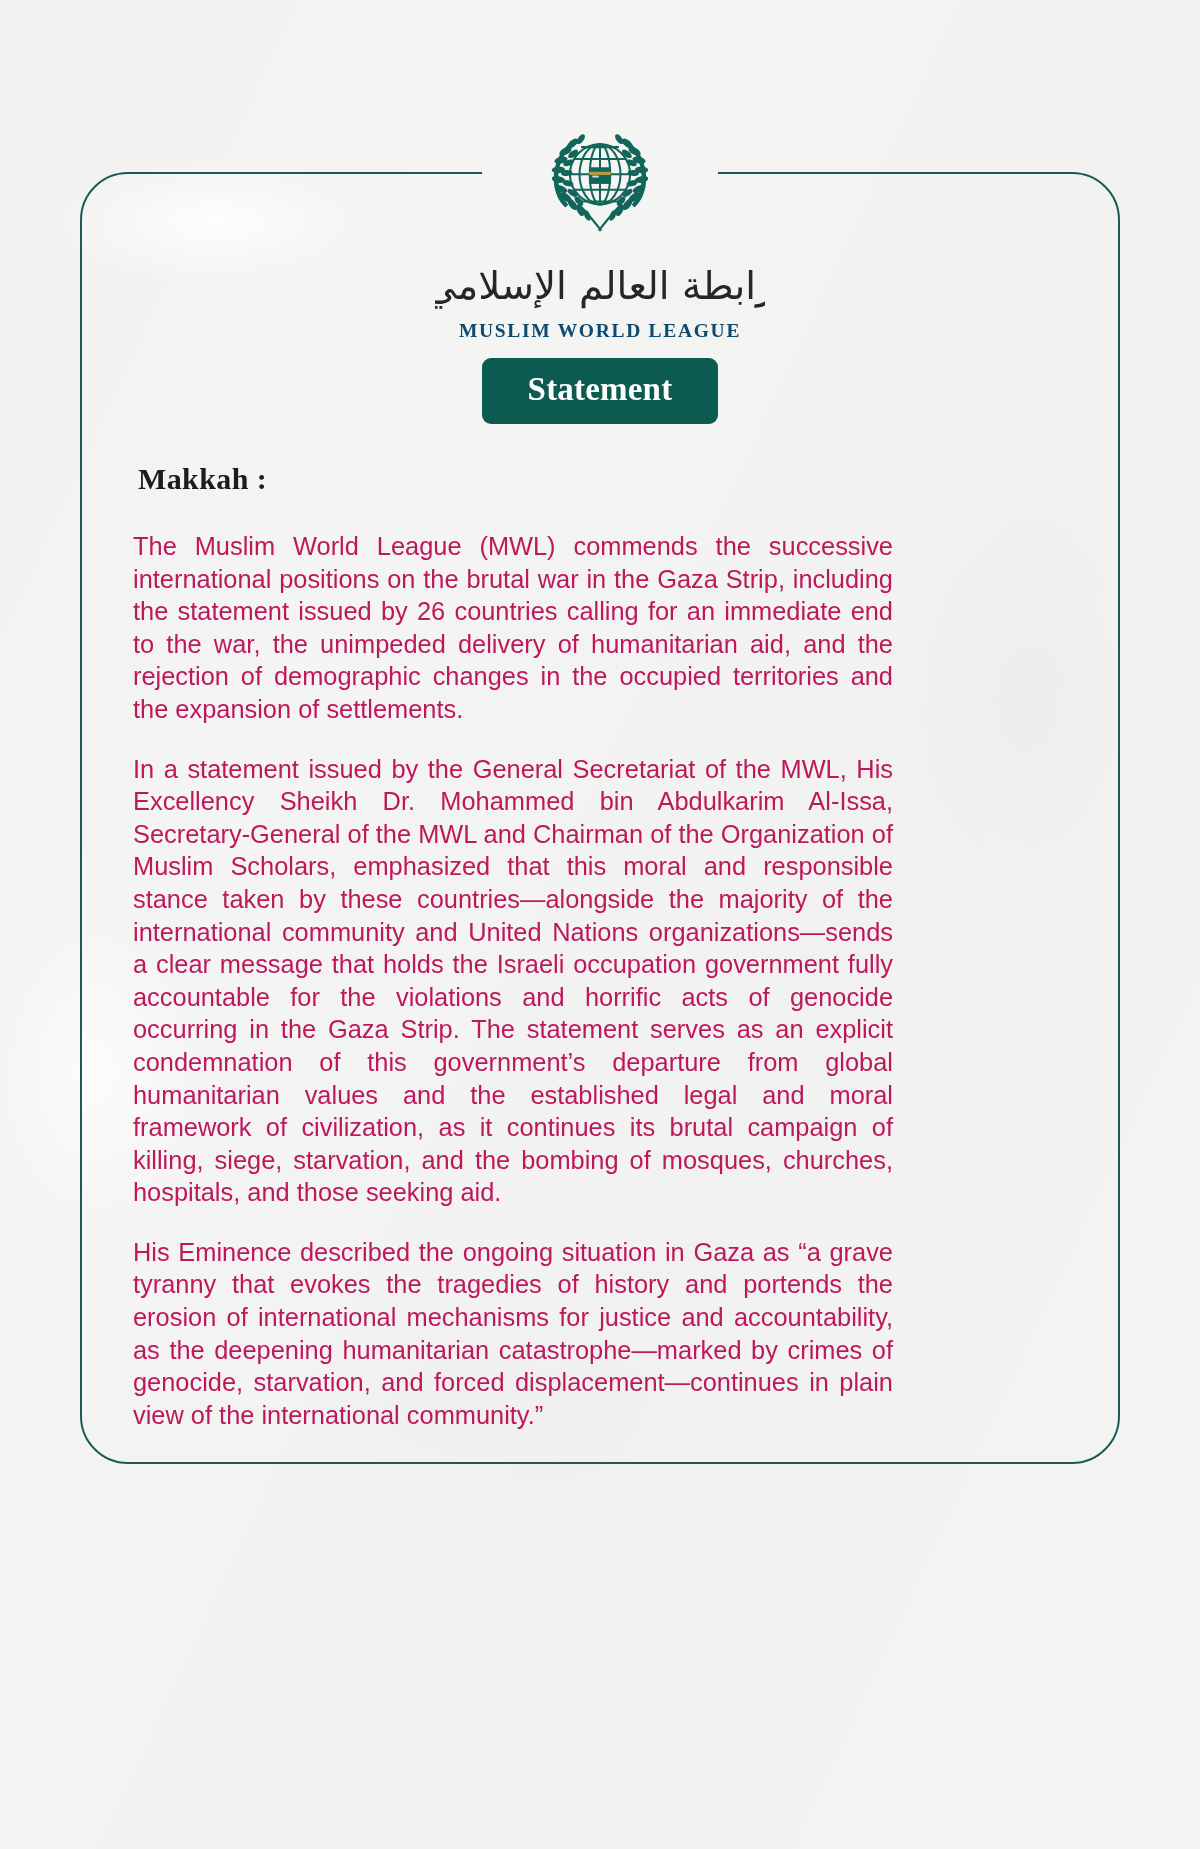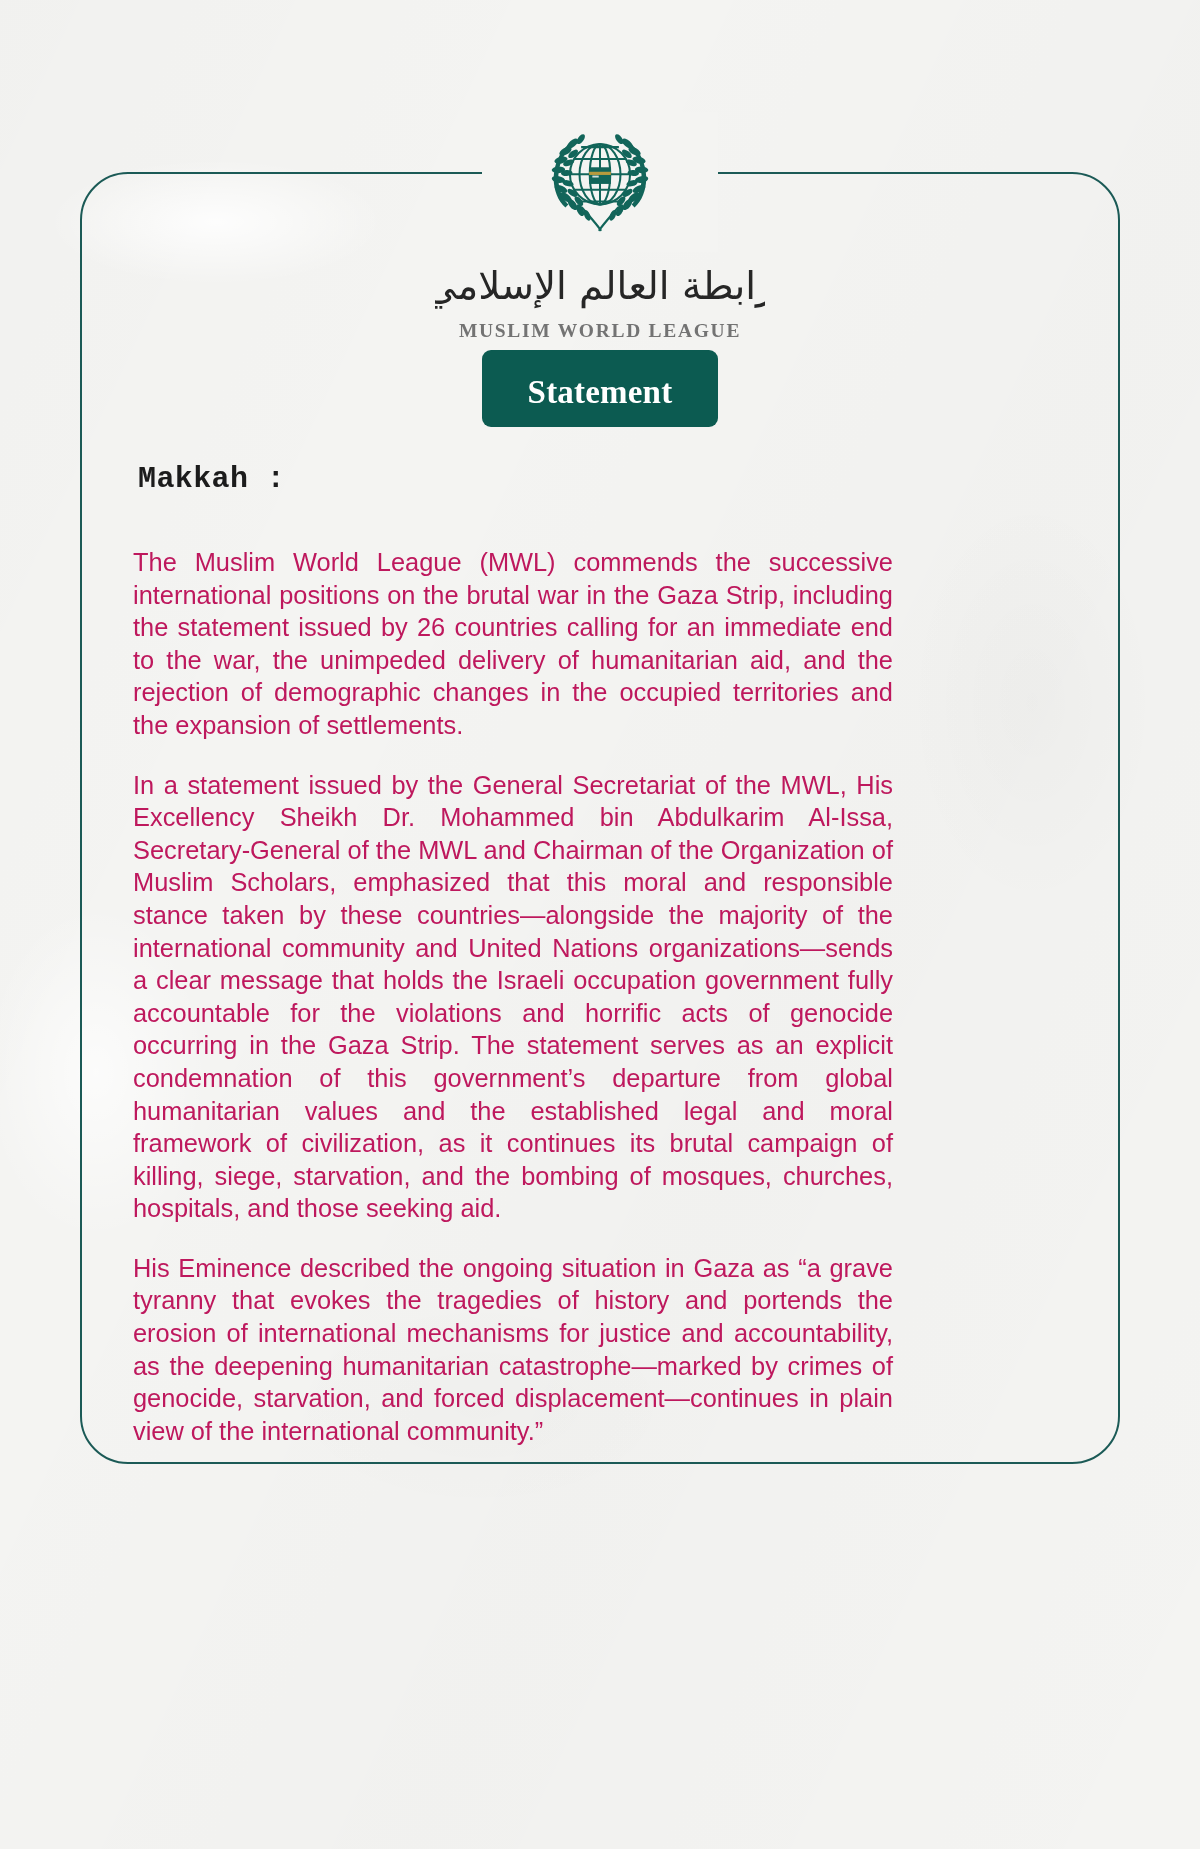--- a/index.html
+++ b/index.html
@@ -78,52 +78,52 @@
     height: 62px;
     display: block;
   }
 
   .latin-title {
     margin-top: 2px;
     font-family: "Liberation Serif", serif;
     font-weight: 700;
     font-size: 19.5px;
     letter-spacing: 1.7px;
-    color: #737373;
+    color: #0c4a6e;
     text-align: center;
   }
 
   .badge {
-    margin-top: 8px;
+    margin-top: 16px;
     background: #0c5b51;
     color: #ffffff;
     font-family: "Liberation Serif", serif;
     font-weight: 700;
     font-size: 33px;
     line-height: 1;
-    padding: 26px 46px 18px 46px;
+    padding: 15px 46px 18px 46px;
     border-radius: 9px;
     letter-spacing: 0.2px;
     text-align: center;
   }
 
   .content {
     position: absolute;
     left: 133px;
     top: 462px;
     width: 760px;
     z-index: 3;
   }
 
   .makkah {
-    font-family: Liberation Mono, monospace;
+    font-family: Liberation Serif, serif;
     font-weight: 700;
     font-size: 30px;
     color: #1c1c1c;
-    margin: 0 0 50px 5px;
+    margin: 0 0 34px 5px;
     letter-spacing: 0.4px;
   }
 
   .para {
     font-family: "Liberation Sans", sans-serif;
     font-size: 25.4px;
     line-height: 32.6px;
     color: #be185d;
     text-align: justify;
     text-justify: inter-word;

